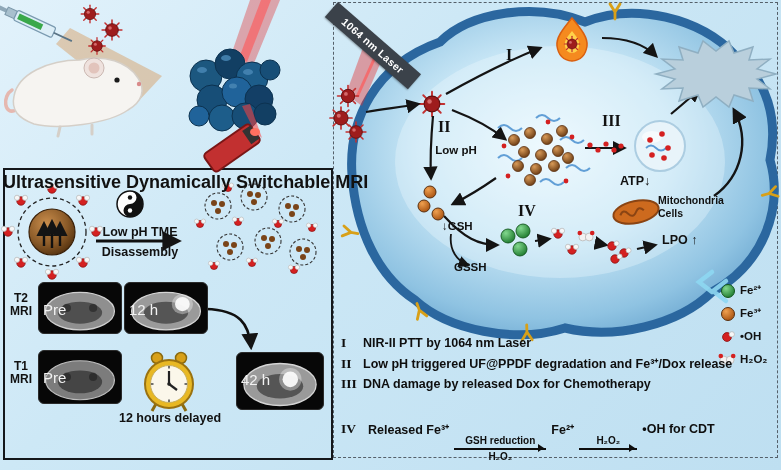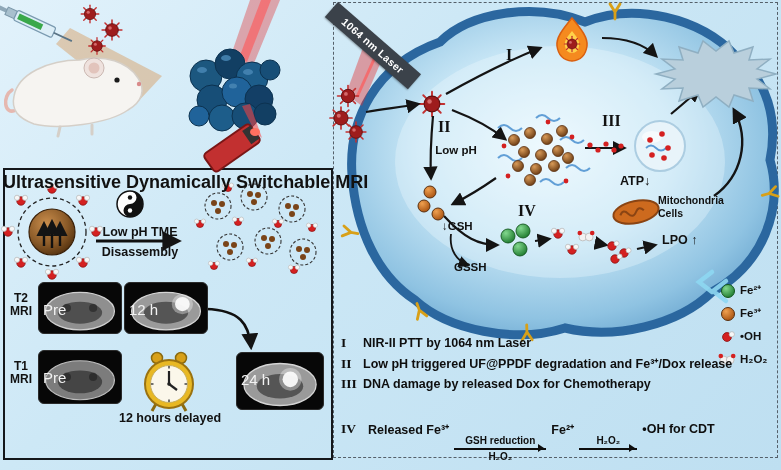--- a/index.html
+++ b/index.html
@@ -428,21 +428,21 @@
     </svg>
     <span class="scan-label">Pre</span>
   </div>
   <div class="scan" style="left:236px;top:352px;width:86px;height:56px;">
     <svg viewBox="0 0 100 64" preserveAspectRatio="none">
       <ellipse cx="50" cy="36" rx="42" ry="24" fill="#9a9a9a" stroke="#d5d5d5" stroke-width="1.5"></ellipse>
       <ellipse cx="50" cy="38" rx="27" ry="14" fill="#555"></ellipse>
       <circle cx="62" cy="30" r="13" fill="#fff" opacity=".35"></circle>
       <circle cx="62" cy="30" r="9" fill="#fafafa" opacity=".95"></circle>
     </svg>
-    <span class="scan-label">24 h</span>
+    <span class="scan-label">42 h</span>
   </div>
 
   <div class="lbl bold12" style="left:102px;top:412px;width:136px;text-align:center;">12 hours delayed</div>
 
   <div class="lbl roman" style="left:506px;top:46px;">I</div>
   <div class="lbl roman" style="left:438px;top:118px;">II</div>
   <div class="lbl roman" style="left:602px;top:112px;">III</div>
   <div class="lbl roman" style="left:518px;top:202px;">IV</div>
 
   <div class="lbl bold11" style="left:424px;top:144px;width:64px;text-align:center;">Low pH</div>

